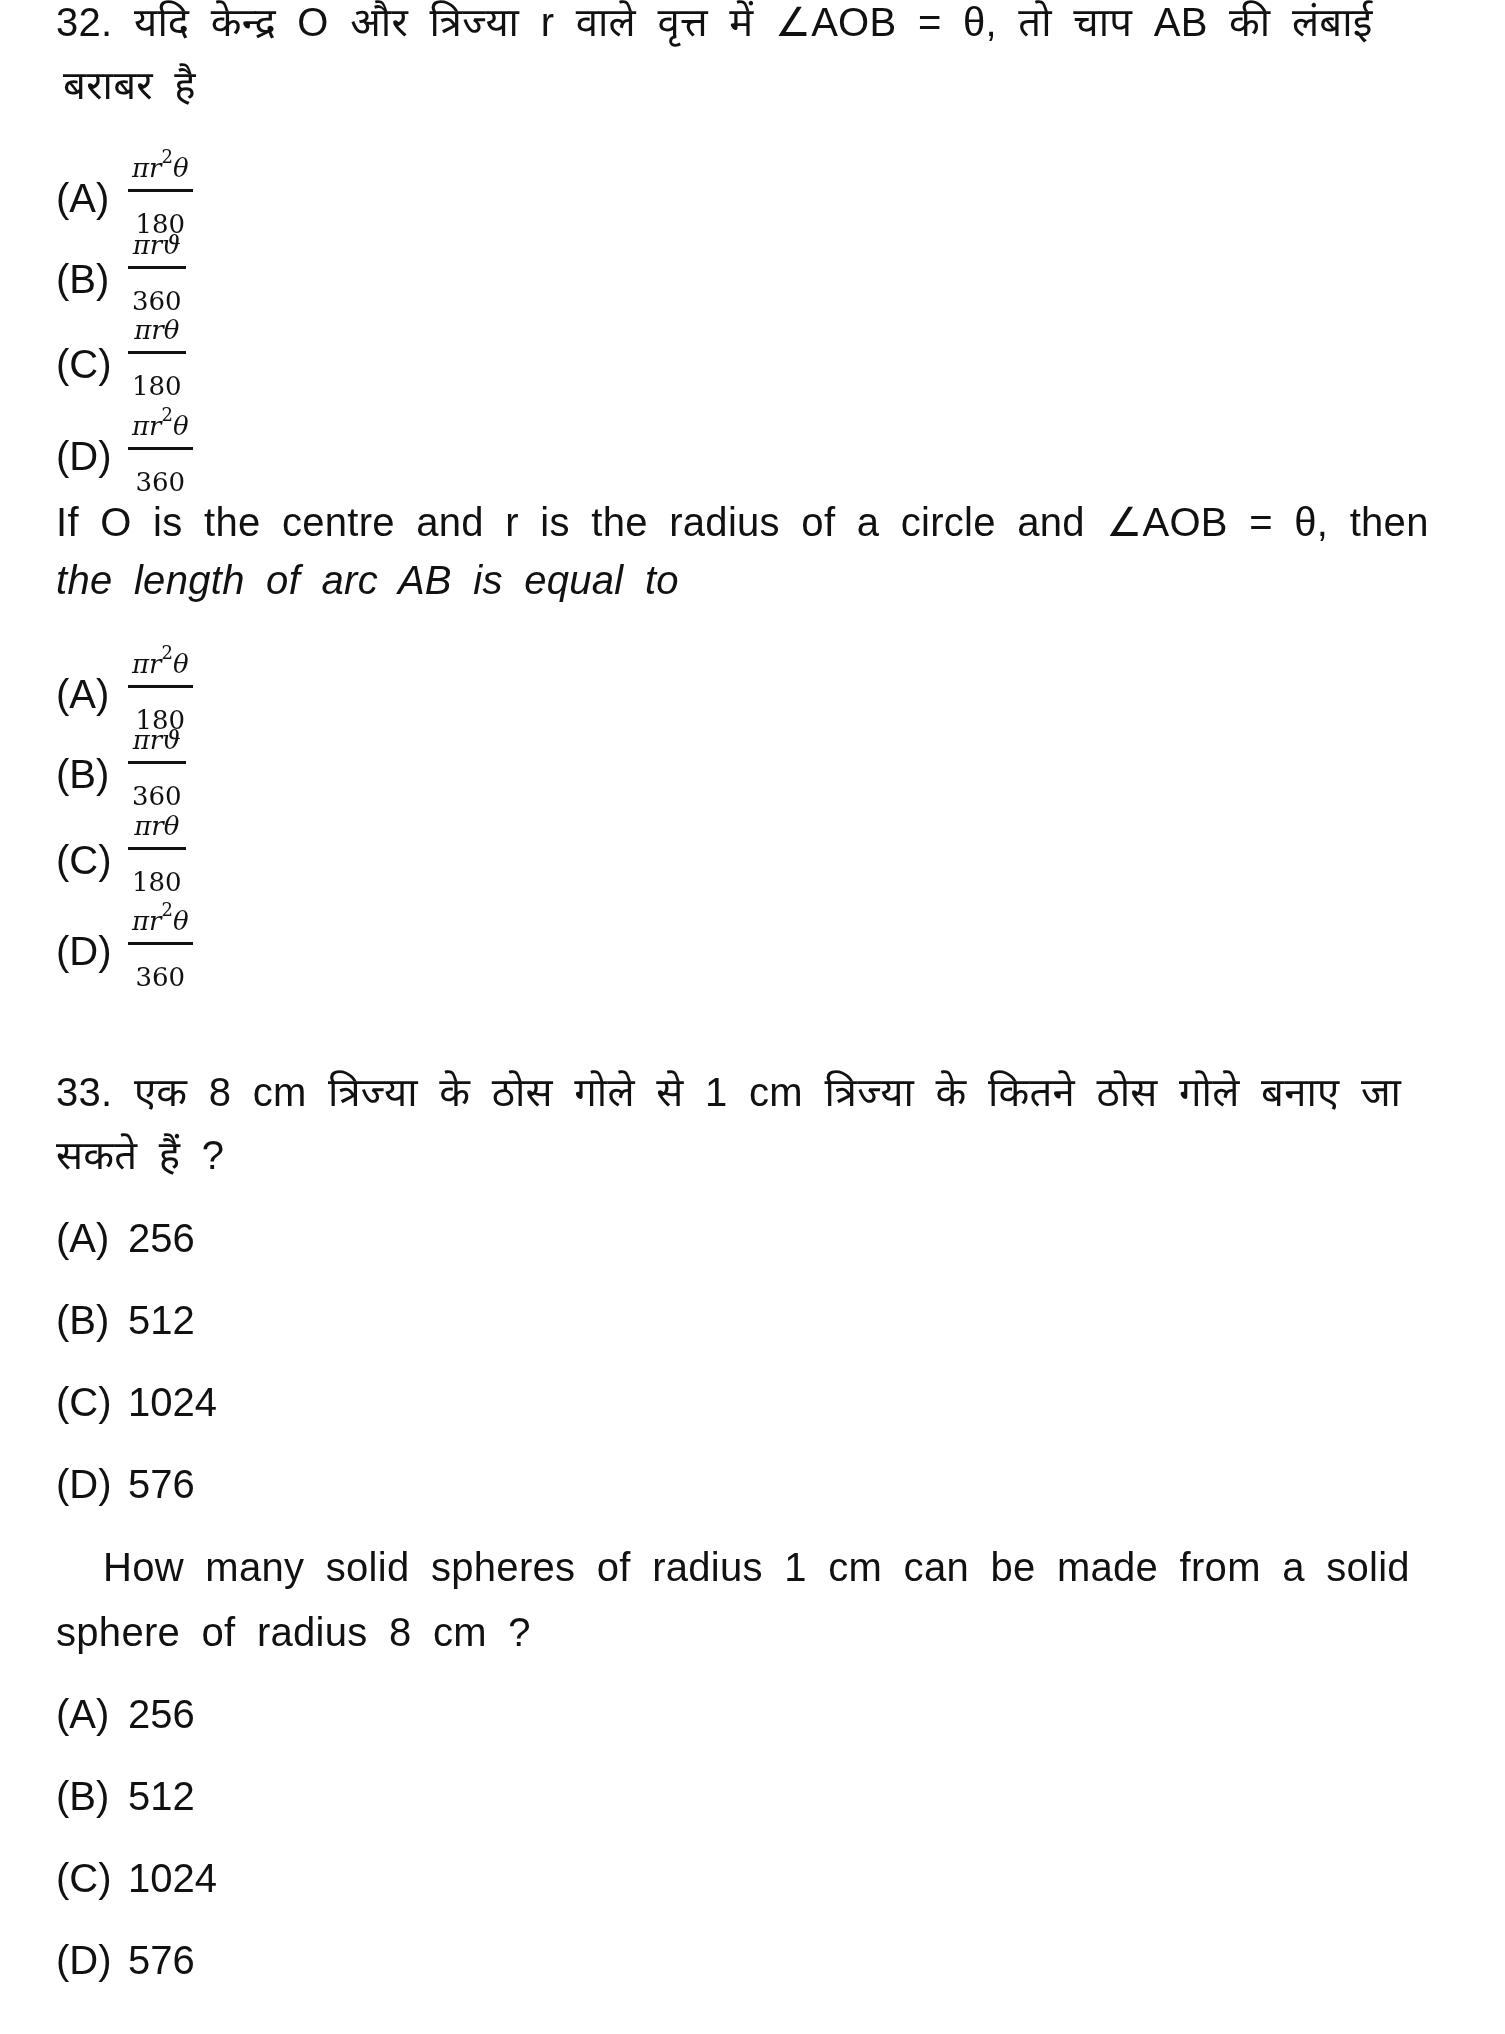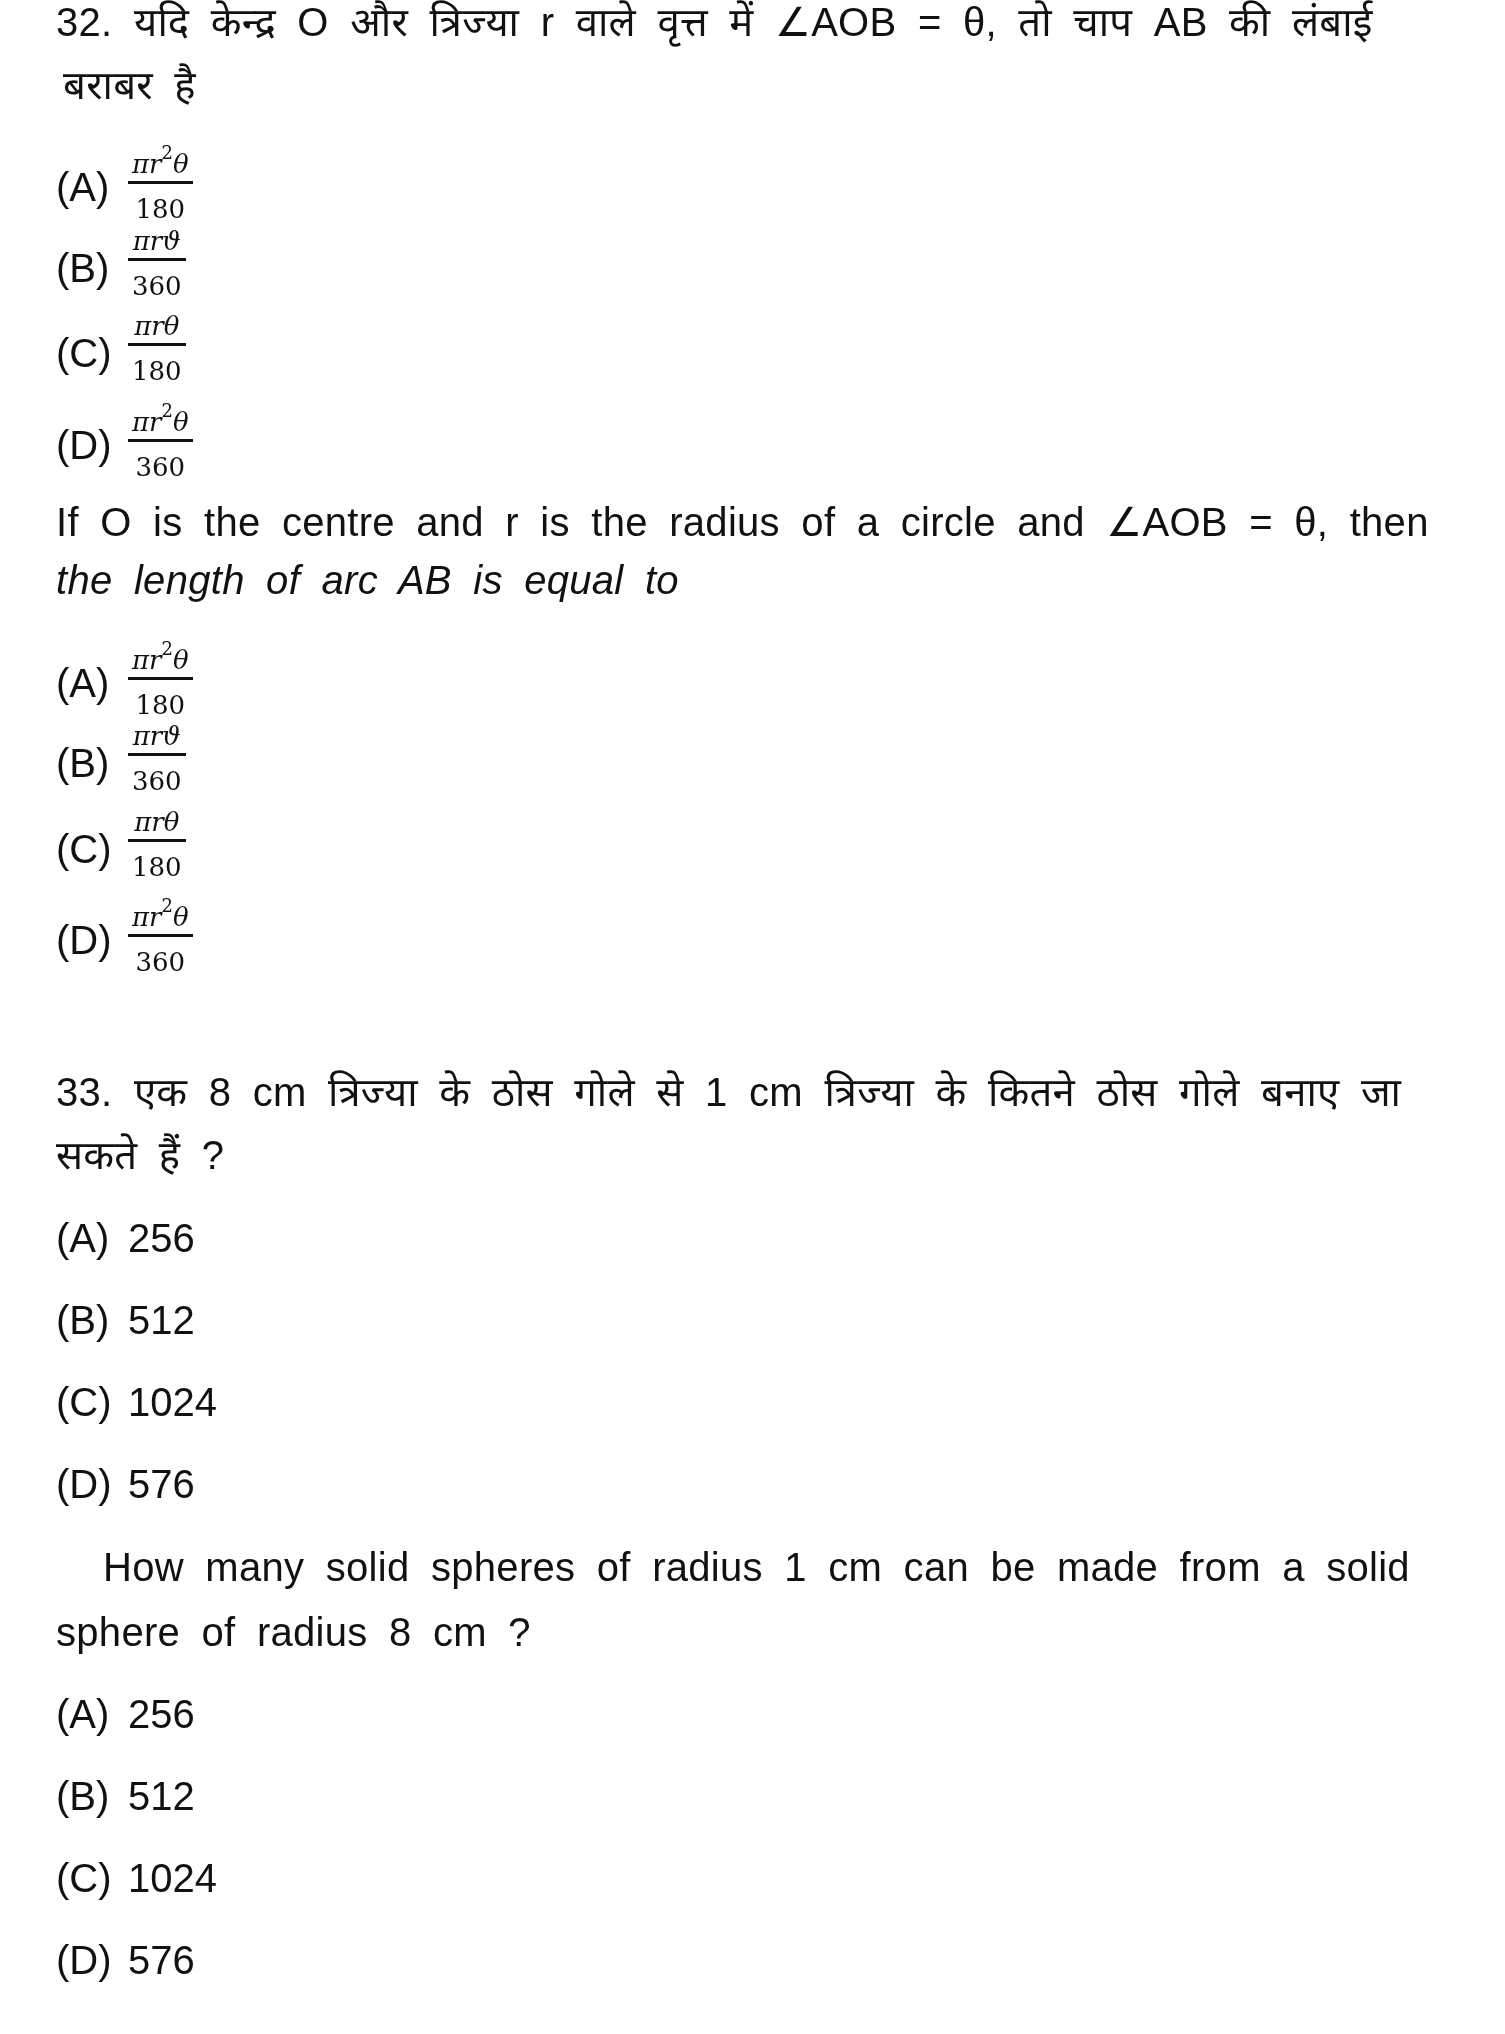--- a/index.html
+++ b/index.html
@@ -3,24 +3,24 @@
 <meta charset="utf-8">
 <style>
   html, body { margin: 0; padding: 0; background: #ffffff; }
   body { width: 1505px; height: 2034px; position: relative; overflow: hidden; color: #111111;
          font-family: "Liberation Sans", "DejaVu Sans", sans-serif; }
   .line { position: absolute; left: 56px; font-size: 40px; line-height: 48px; white-space: nowrap; word-spacing: 10px; letter-spacing: 0.3px; }
   .opt { position: absolute; left: 56px; display: flex; align-items: center; font-size: 40px; line-height: 48px; }
   .opt .lbl { display: inline-block; width: 72px; }
   .opt .val { margin-left: 0; }
   .frac { display: inline-flex; flex-direction: column; align-items: center; font-family: "DejaVu Serif", "Liberation Serif", serif; }
-  .frac .num { font-style: italic; font-size: 26px; line-height: 33px; padding: 0 4px; }
+  .frac .num { font-style: italic; font-size: 26px; line-height: 41px; padding: 0 4px; }
   .frac .num sup { font-style: normal; font-size: 18px; position: relative; top: -4px; }
   .frac .bar { height: 3px; background: #111; align-self: stretch; }
-  .frac .den { font-size: 26px; line-height: 32px; padding: 9px 4px; }
+  .frac .den { font-size: 26px; line-height: 32px; padding: 16px 4px; }
 </style>
 </head>
 <body>
 
 <div class="line" style="top:-2px;">32. यदि केन्द्र O और त्रिज्या r वाले वृत्त में ∠AOB = θ, तो चाप AB की लंबाई</div>
 <div class="line" style="top:61px;margin-left:7px;">बराबर है</div>
 
 <div class="opt" style="top:140px;">
   <span class="lbl">(A)</span>
   <span class="frac">

